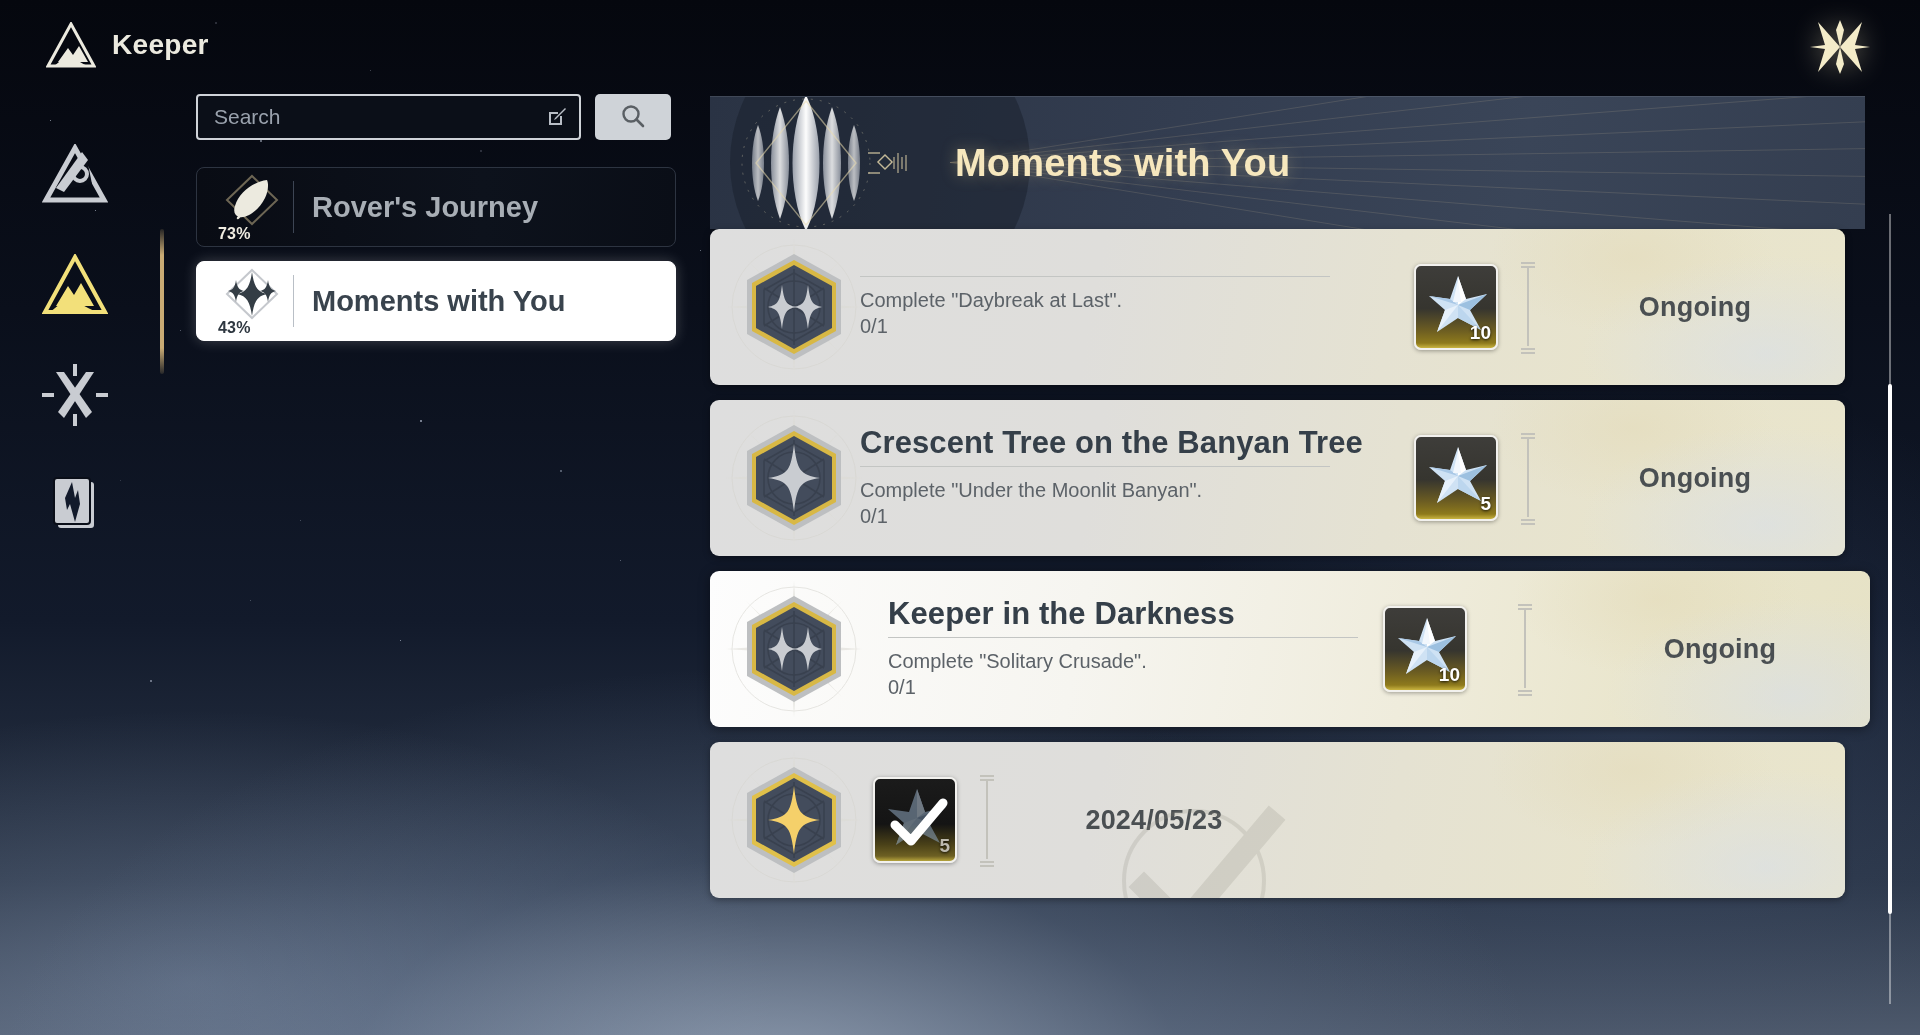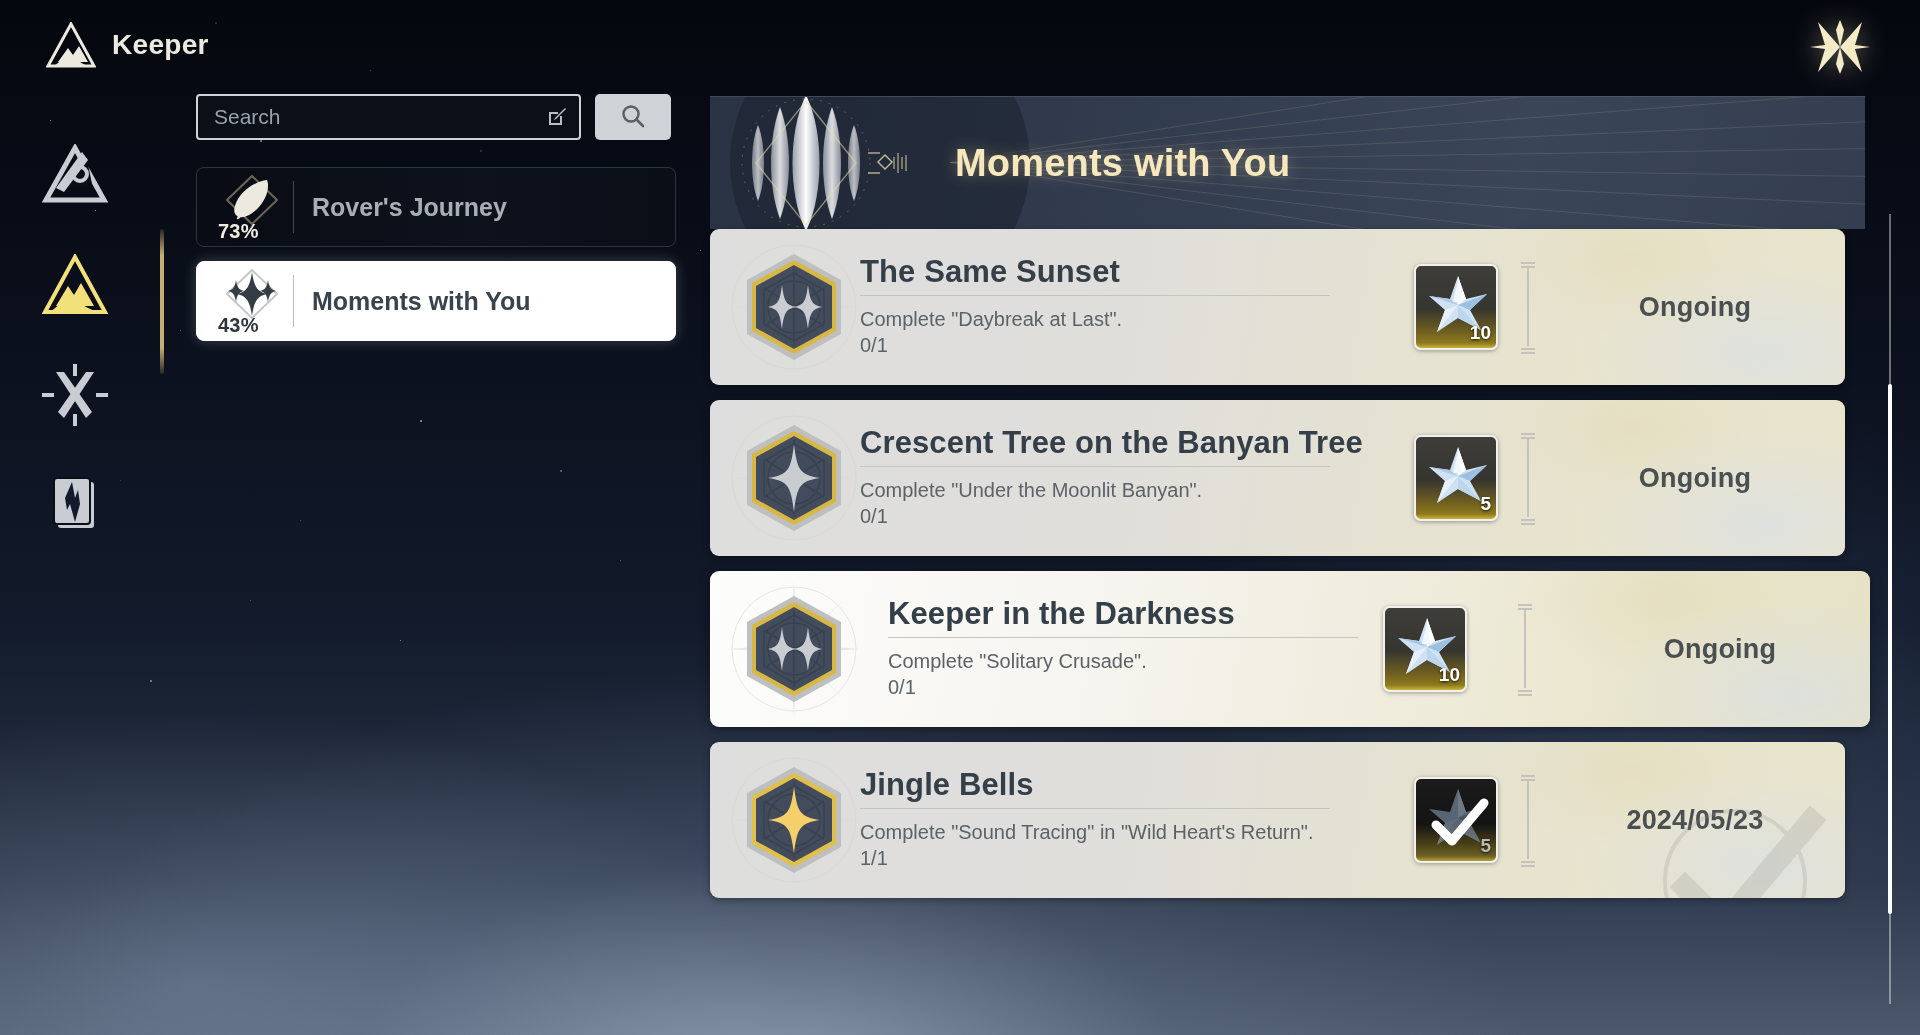--- a/index.html
+++ b/index.html
@@ -82,29 +82,29 @@
     background:linear-gradient(90deg,#090c14 0%,#0d121c 60%,#0a0e17 100%);
     border:1px solid #2d3441;
   }
   .jitem.active {
     background:#ffffff; border:1px solid #ffffff;
     box-shadow:0 0 14px rgba(255,255,255,.22);
   }
   .jbadge { position:relative; width:78px; height:74px; flex:0 0 78px; }
   .jbadge svg { position:absolute; left:6px; top:2px; width:66px; height:58px; }
   .jpct {
-    position:absolute; left:5px; bottom:1px; font-size:20px; font-weight:700;
+    position:absolute; left:5px; bottom:1px; font-size:16px; font-weight:700;
     letter-spacing:.2px;
   }
   .jitem.inactive .jpct { color:#f0ece1; }
   .jitem.active .jpct { color:#2e3740; }
   .jdiv { width:1px; height:52px; margin:0 18px 0 2px; }
   .jitem.inactive .jdiv { background:#3d4554; }
   .jitem.active .jdiv { background:#b9bfc6; }
-  .jlabel { font-size:25px; font-weight:700; }
+  .jlabel { font-size:29px; font-weight:700; }
   .jitem.inactive .jlabel { color:#a8aeb5; }
   .jitem.active .jlabel { color:#39434d; }
 
   
   #content { position:absolute; left:710px; top:96px; width:1160px; height:910px; z-index:4; }
 
   #banner {
     position:relative; width:1155px; height:133px; overflow:hidden;
     background:linear-gradient(100deg,#2a3344 0%,#333d50 40%,#3a4558 70%,#343e50 100%);
     border-top:1px solid rgba(255,255,255,.10);
@@ -395,21 +395,20 @@
             <circle cx="52" cy="56" r="26"></circle>
             <line x1="52" y1="18" x2="52" y2="94"></line>
               <line x1="22" y1="37" x2="82" y2="75"></line>
               <line x1="82" y1="37" x2="22" y2="75"></line>
           </g>
           <path d="M40 34 C42 50 44 54 54 56 C44 58 42 62 40 78 C38 62 36 58 26 56 C36 54 38 50 40 34 Z" fill="#c9ccd1"></path>
           <path d="M66 34 C68 50 70 54 80 56 C70 58 68 62 66 78 C64 62 62 58 52 56 C62 54 64 50 66 34 Z" fill="#c9ccd1"></path>
         </svg>
       </div>
       <div class="card-body">
-        <div class="card-title">The Same Sunset</div>
         <div class="card-rule"></div>
         <div class="card-desc">Complete "Daybreak at Last".</div>
         <div class="card-prog">0/1</div>
       </div>
       <div class="card-reward">
         <div class="rw">
           <svg class="gem" viewBox="0 0 66 66">
             <polygon points="33,4 41,27 62,22 45,38 56,58 33,46 12,60 20,38 4,24 25,27" fill="#cfe2f4"></polygon>
             <polygon points="33,4 41,27 33,33" fill="#ffffff"></polygon>
             <polygon points="62,22 45,38 33,33" fill="#9cc0e0"></polygon>
@@ -587,26 +586,20 @@
           <g stroke="#39414f" stroke-width="1.6" fill="none">
             <polygon points="52,22 82,39 82,73 52,90 22,73 22,39"></polygon>
             <circle cx="52" cy="56" r="26"></circle>
             <line x1="52" y1="18" x2="52" y2="94"></line>
               <line x1="22" y1="37" x2="82" y2="75"></line>
               <line x1="82" y1="37" x2="22" y2="75"></line>
           </g>
           <path d="M52 22 C55 48 58 53 78 56 C58 59 55 64 52 90 C49 64 46 59 26 56 C46 53 49 48 52 22 Z" fill="#f5d06a"></path>
         </svg>
       </div>
-      <div class="card-body">
-        <div class="card-title">Jingle Bells</div>
-        <div class="card-rule"></div>
-        <div class="card-desc">Complete "Sound Tracing" in "Wild Heart's Return".</div>
-        <div class="card-prog">1/1</div>
-      </div>
       <div class="card-reward">
         <div class="rw claimed">
           <svg class="gem" viewBox="0 0 66 66" style="opacity:.55">
             <polygon points="33,4 41,27 62,22 45,38 56,58 33,46 12,60 20,38 4,24 25,27" fill="#8fa7bf"></polygon>
             <polygon points="33,4 41,27 33,33" fill="#b7c8da"></polygon>
             <polygon points="62,22 45,38 33,33" fill="#6d85a1"></polygon>
             <polygon points="12,60 20,38 33,33" fill="#a0b6cb"></polygon>
           </svg>
           <svg class="check" viewBox="0 0 60 56">
             <path d="M6 30 L22 46 L54 8" fill="none" stroke="#ffffff" stroke-width="9" stroke-linecap="round" stroke-linejoin="round"></path>

